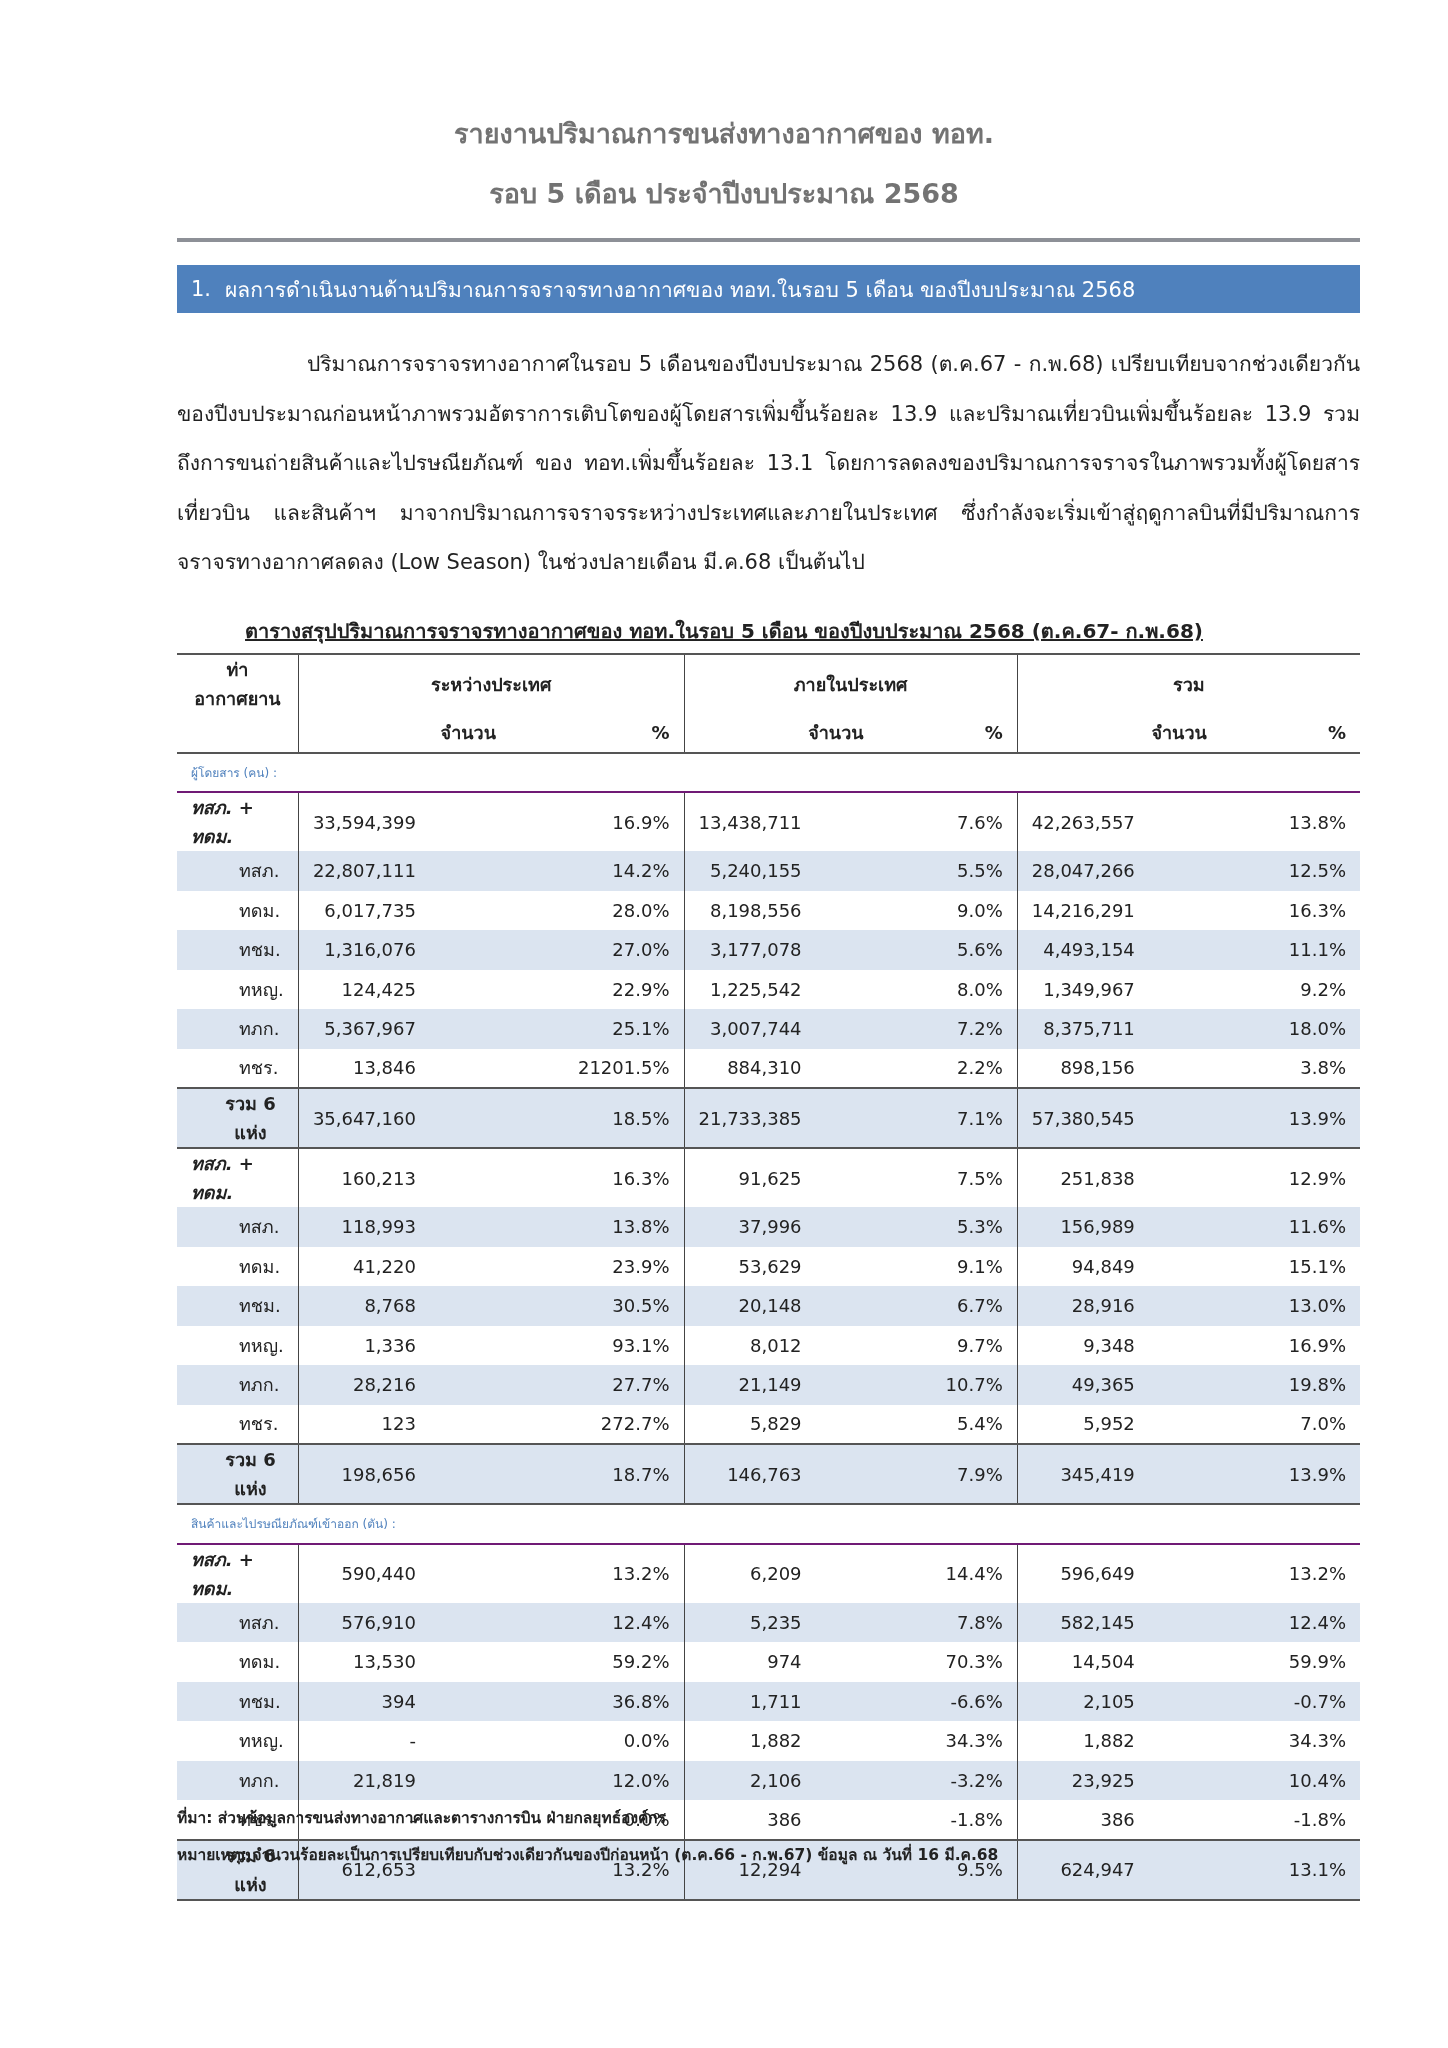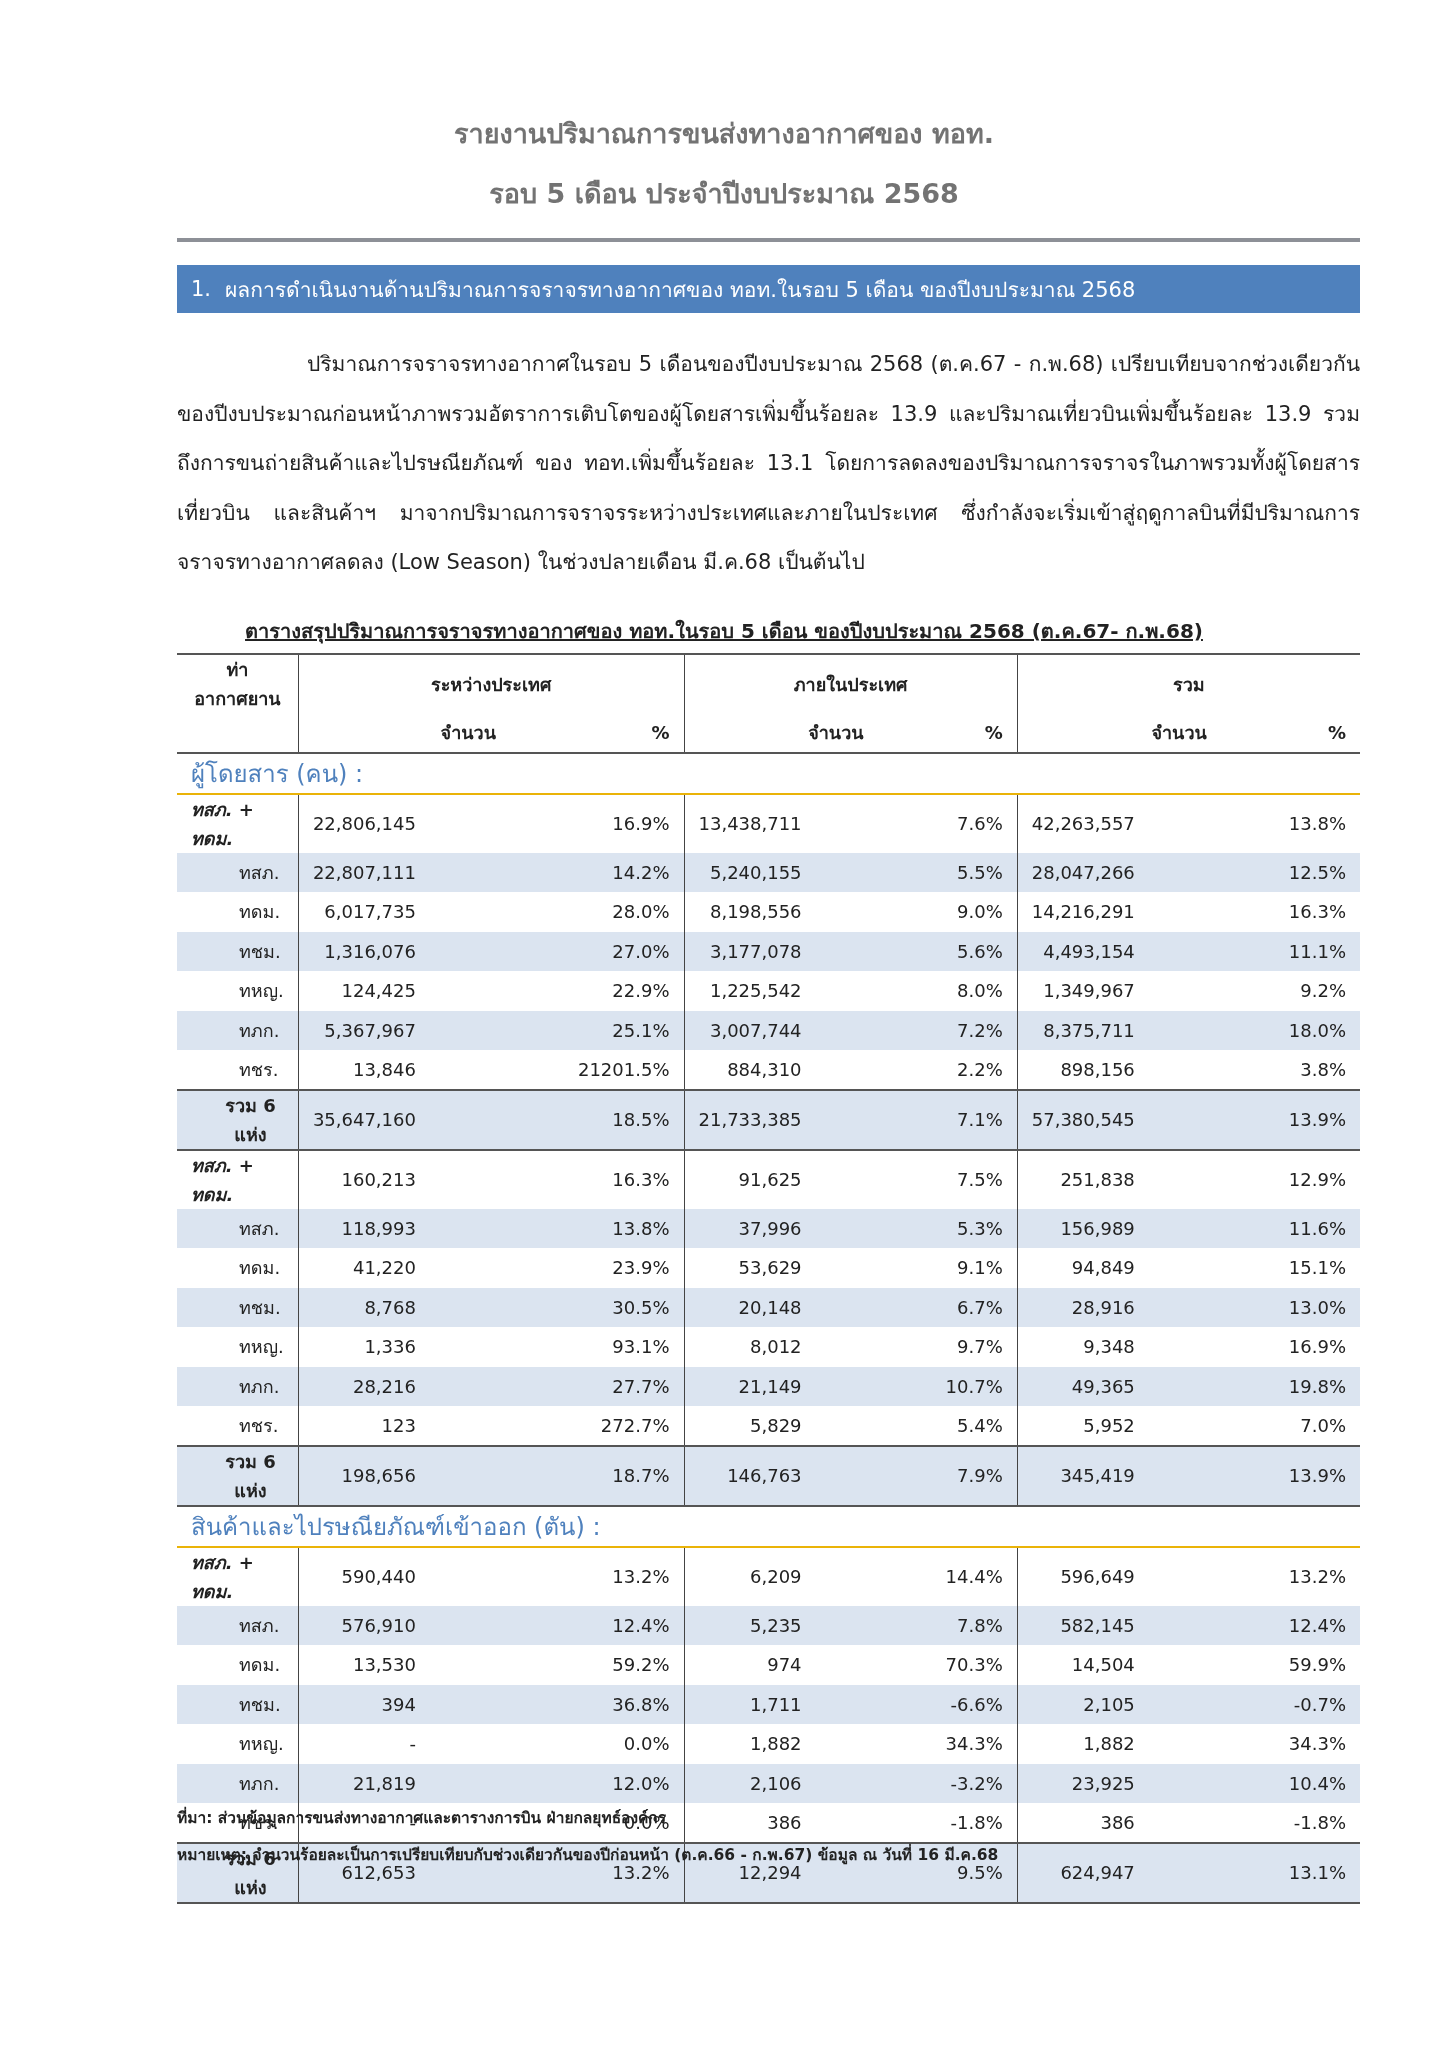--- a/index.html
+++ b/index.html
@@ -40,21 +40,21 @@
   table.data td, table.data th { height: 39.5px; padding: 0 14px; box-sizing: border-box; }
   table.data thead th { font-weight: bold; font-size: 18px; }
   table.data thead tr.h1 th { border-top: 2px solid #555; }
   table.data thead tr.h2 th { border-bottom: 2px solid #555; }
   .c-ap { width: 235px; text-align: left; }
   .c-n { text-align: right; }
   .c-p { text-align: right; }
   .vl { border-left: 1.5px solid #444; }
   .hd-center { text-align: center; }
   .hd-n { text-align: right; padding-right: 68px !important; }
-  tr.cat td { color: #4f81bd; font-size: 24px; border-bottom: 2px solid #eab308; }
+  tr.cat td { color: #4f81bd; font-size: 12px; border-bottom: 2px solid #701a75; }
   tr.band td { background: #dbe4f0; }
   tr.total td { background: #dbe4f0; border-top: 2px solid #555; border-bottom: 2px solid #555; }
   tr.total td.c-ap { text-align: center; font-weight: bold; padding-left: 40px; }
   tr.sub td.c-ap { padding-left: 62px; }
   tr.main td.c-ap { font-weight: bold; font-style: italic; }
   .c-n.numcol { padding-right: 148px; }
   .c-n.numcol2 { padding-right: 130px; }
   .c-n.numcol3 { padding-right: 140px; }
   .notes {
     position: absolute; left: 177px; top: 1800px; width: 1183px; font-size: 15.5px; color: #222;
@@ -94,21 +94,21 @@
       <th class="vl hd-n">จำนวน</th>
       <th class="c-p">%</th>
     </tr>
   </thead>
   <tbody id="tbody">
       <tr class="cat">
         <td colspan="7">ผู้โดยสาร (คน) :</td>
       </tr>
       <tr class="main">
         <td class="c-ap">ทสภ. + ทดม.</td>
-        <td class="vl c-n numcol">22,806,145</td>
+        <td class="vl c-n numcol">33,594,399</td>
         <td class="c-p">16.9%</td>
         <td class="vl c-n numcol2">13,438,711</td>
         <td class="c-p">7.6%</td>
         <td class="vl c-n numcol3">42,263,557</td>
         <td class="c-p">13.8%</td>
       </tr>
       <tr class="sub band">
         <td class="c-ap">ทสภ.</td>
         <td class="vl c-n numcol">22,807,111</td>
         <td class="c-p">14.2%</td>

